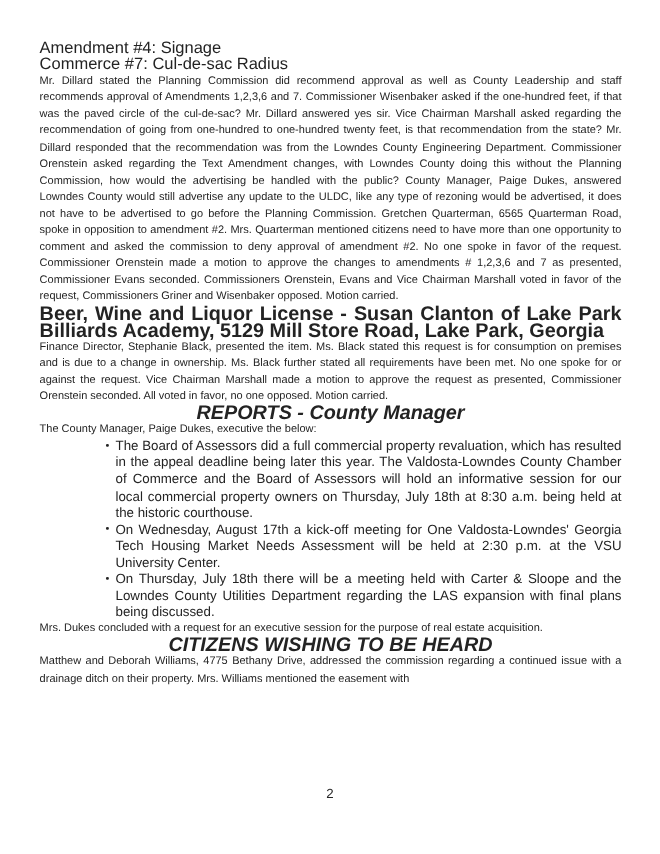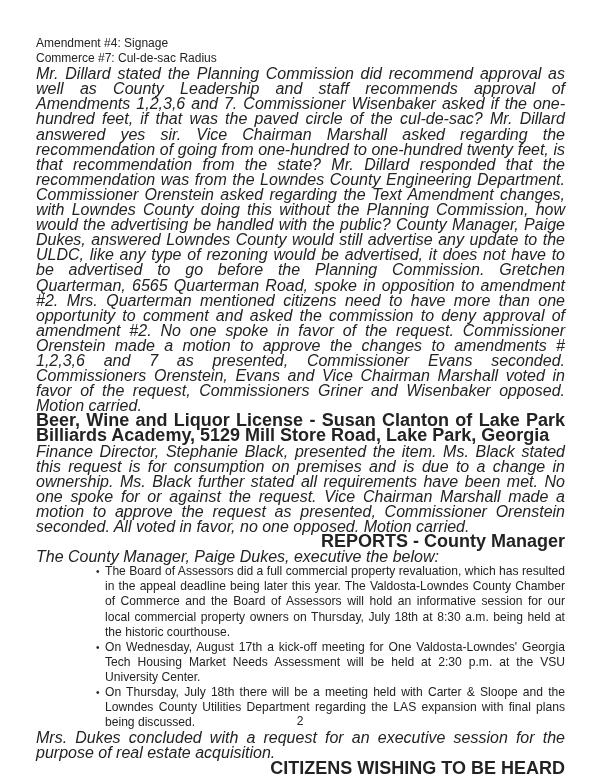--- a/index.html
+++ b/index.html
@@ -19,49 +19,49 @@
     box-sizing: border-box;
     overflow: hidden;
   }
   .content {
     position: absolute;
     left: 36px;
     top: 36px;
     width: 529px;
   }
   .line-block {
-    font-size: 12px;
+    font-size: 15px;
     line-height: 15.1px;
     text-align: left;
     white-space: pre-wrap;
   }
   p.body-para {
-    font-size: 16px;
+    font-size: 10px;
     line-height: 15.1px;
     text-align: justify;
     text-justify: inter-word;
     margin: 0;
-    font-style: italic;
   }
   .gap-para {
     margin-top: 15.1px;
   }
   .gap-small {
     margin-top: 14px;
   }
   h2.section-heading {
     font-size: 18px;
     line-height: 15.1px;
     font-weight: bold;
     margin: 0;
     text-align: justify;
     text-justify: inter-word;
   }
   h2.section-heading.plain {
-    text-align: right;
+    text-align: center;
+    font-style: italic;
   }
   ul.bullet-list {
     margin: 0;
     padding: 0;
     list-style: none;
   }
   ul.bullet-list li {
     position: relative;
     font-size: 12.1px;
     line-height: 15.1px;

